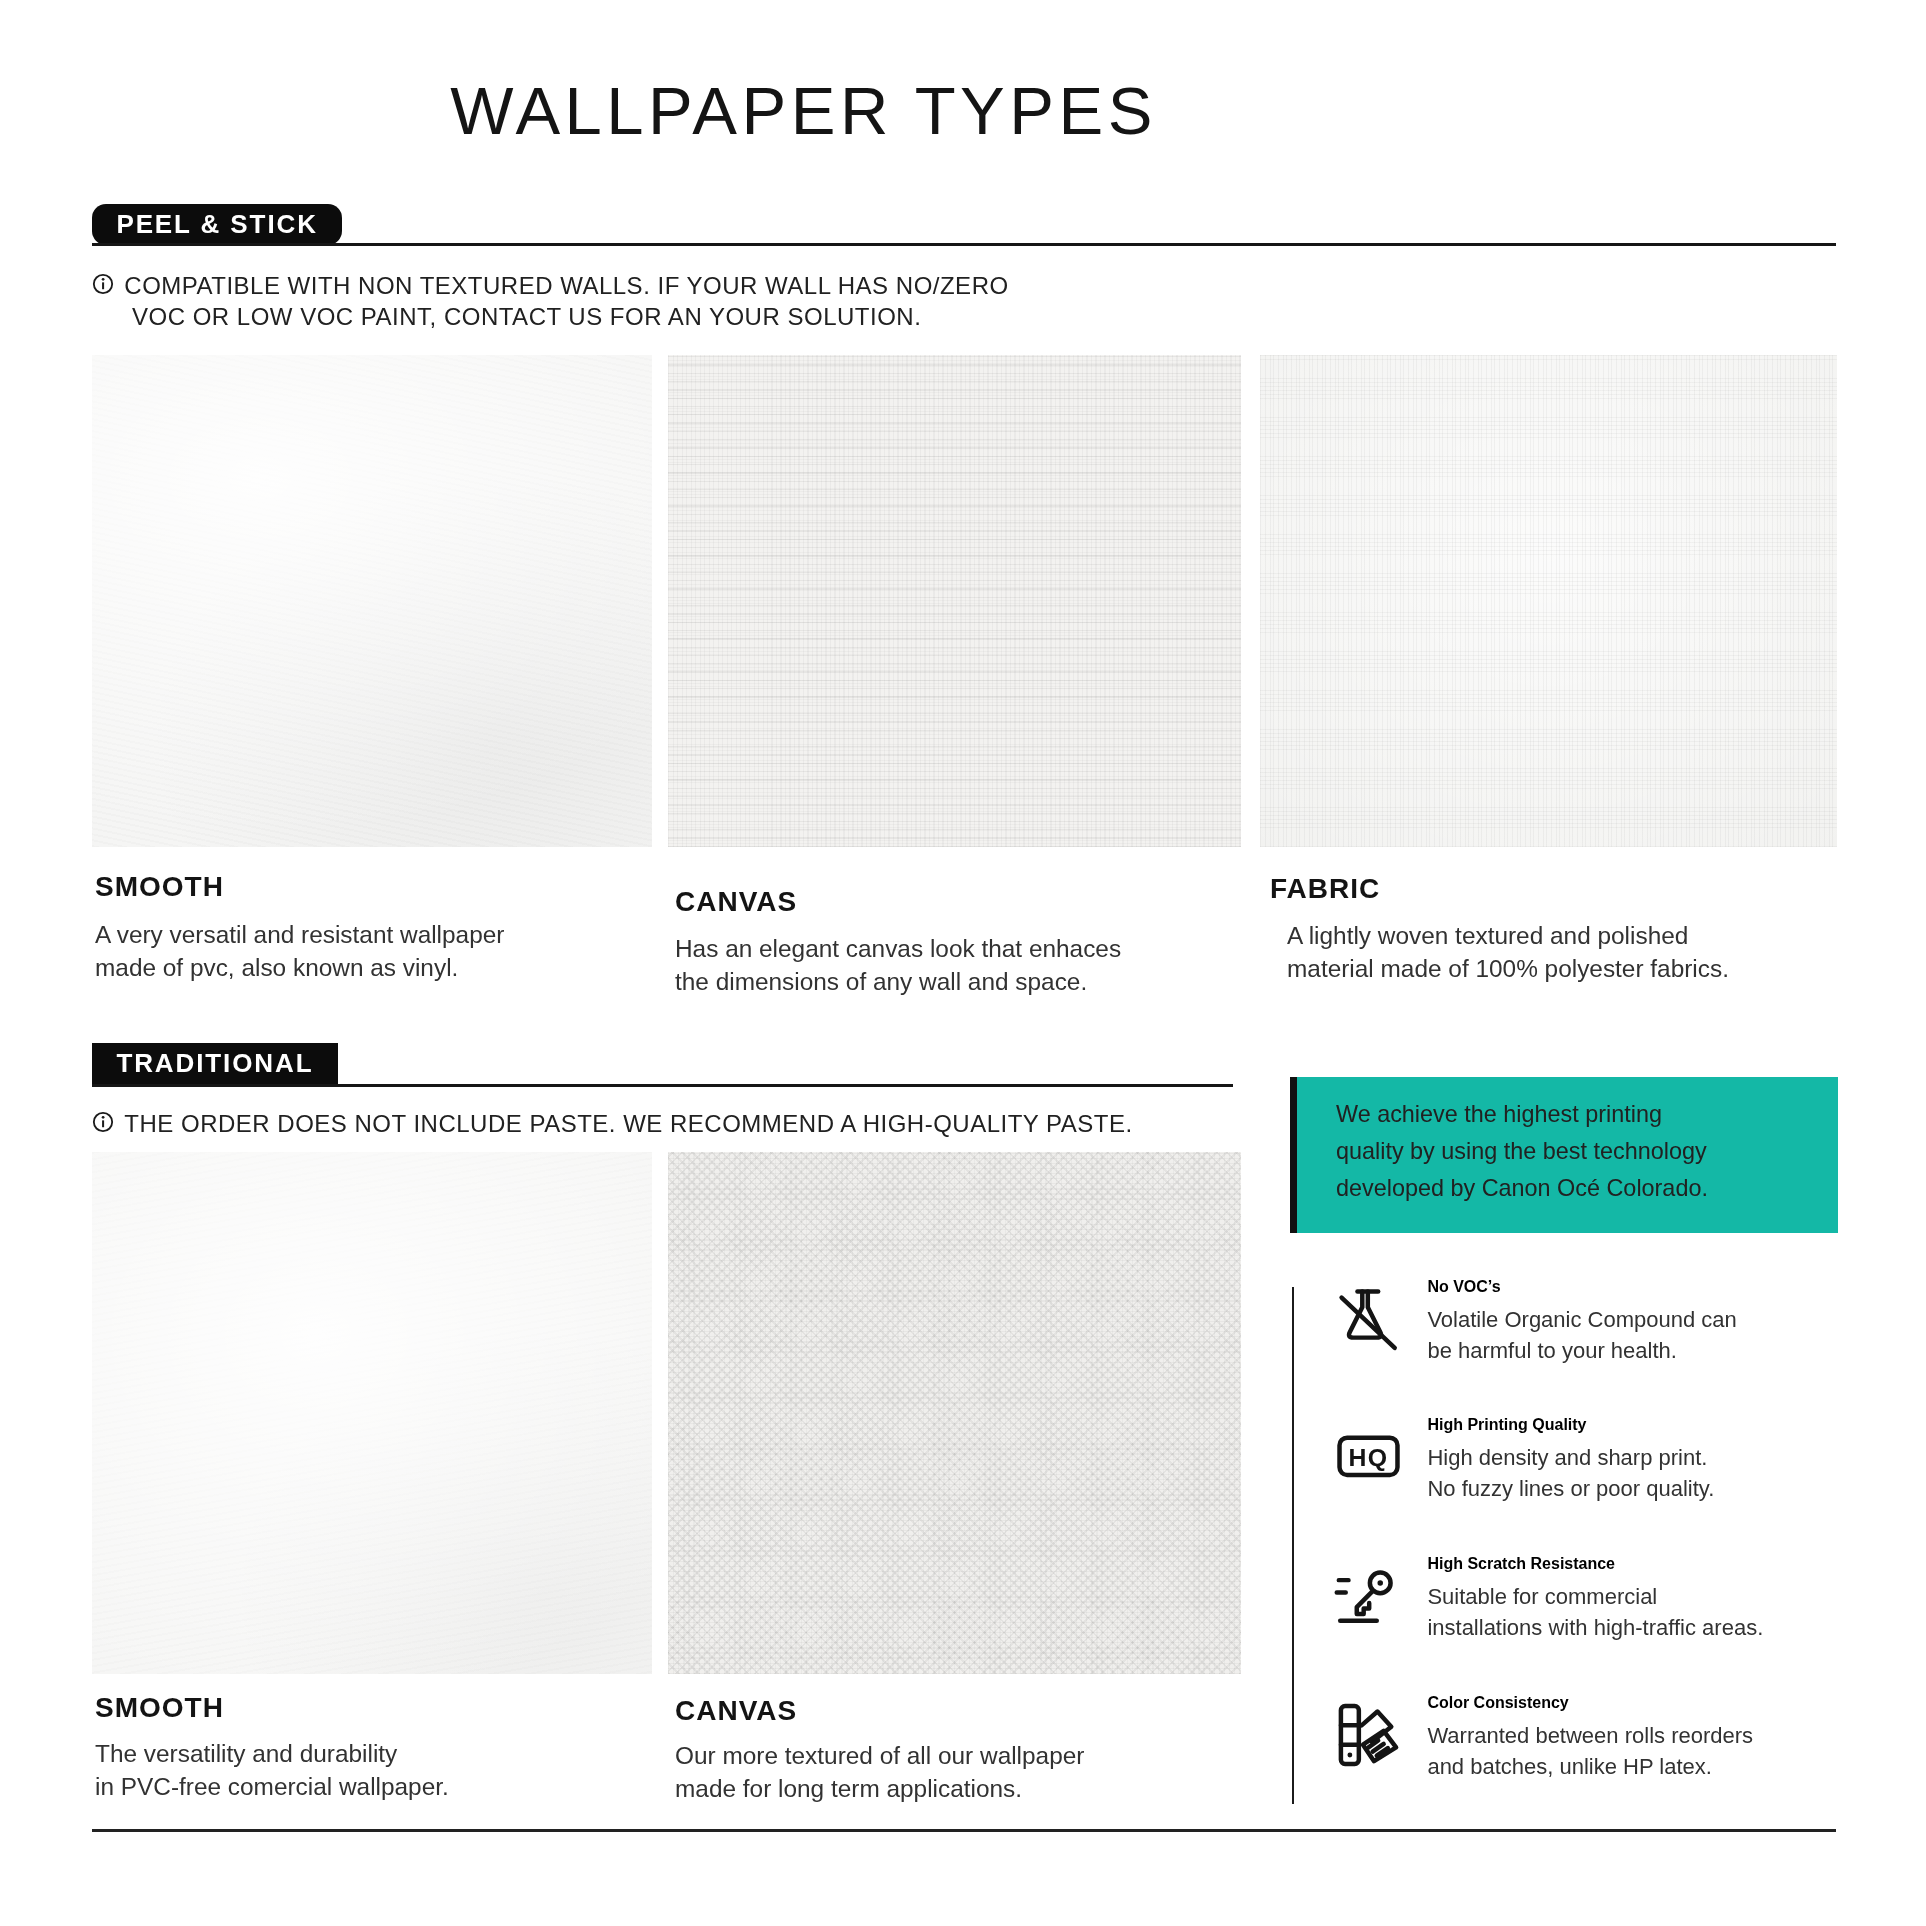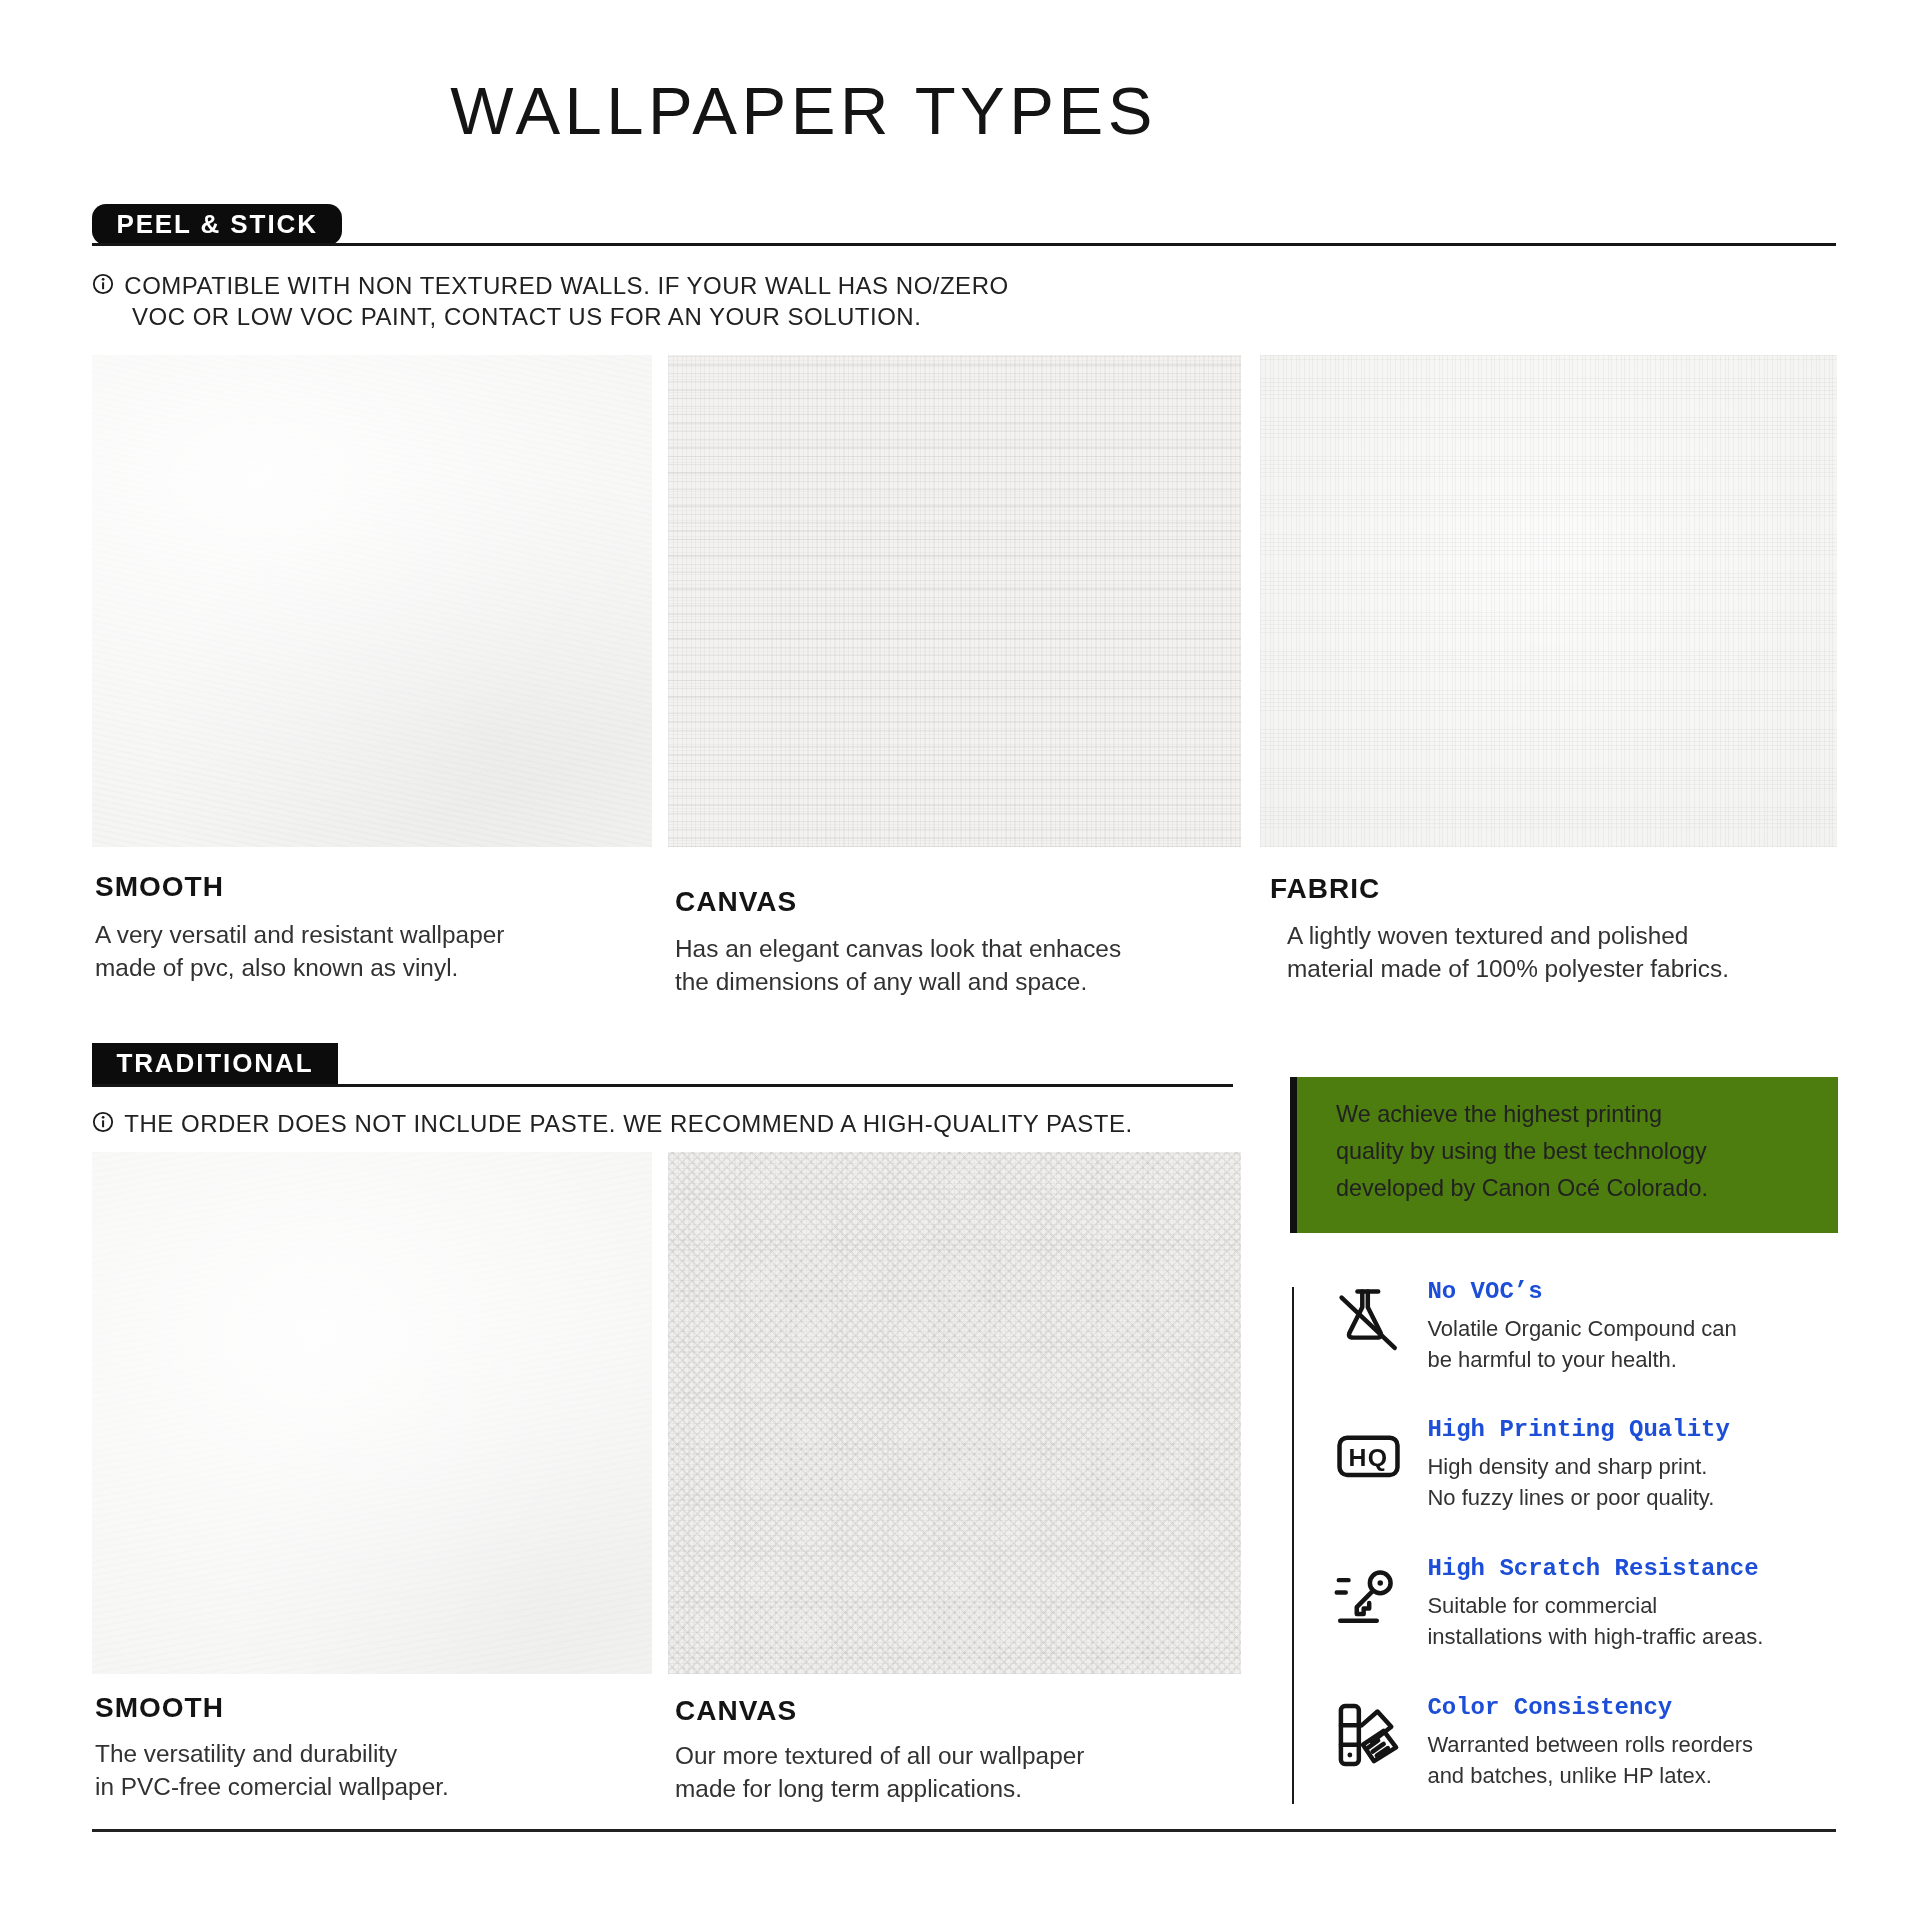--- a/index.html
+++ b/index.html
@@ -74,29 +74,29 @@
   .pos-nm-ps-fabric { left:1270px; top:873px; }
   .pos-ds-ps-fabric { left:1270px; top:919px;margin-left:17px; }
   .pos-nm-tr-smooth { left:95px;  top:1692px; }
   .pos-ds-tr-smooth { left:95px;  top:1737px; }
   .pos-nm-tr-canvas { left:675px; top:1695px; }
   .pos-ds-tr-canvas { left:675px; top:1739px; }
 
   .quality-bar { position:absolute; left:1290px; top:1077px; width:7px; height:156px; background:#111; }
   .quality-box {
     position:absolute; left:1297px; top:1077px; width:541px; height:156px;
-    background:#4d7c0f; box-sizing:border-box; padding:19px 19px 0 39px;
+    background:#14b8a6; box-sizing:border-box; padding:19px 19px 0 39px;
     font-size:23.4px; line-height:37px; color:#212121;
   }
   .vrule { position:absolute; left:1292px; top:1287px; width:1.9px; height:517px; background:#1b1b1b; }
 
   .feature { position:absolute; left:1334px; width:514px; display:flex; align-items:flex-start; }
   .pos-f0 { top:1278px; } .pos-f1 { top:1416px; } .pos-f2 { top:1555px; } .pos-f3 { top:1694px; }
   .ficon { flex:0 0 69px; width:69px; height:76px; margin-right:24.4px; margin-top:2.6px; }
-  .ftitle { font-weight:700; font-size:24px; color:#1d4ed8; margin-bottom:7.7px; white-space:nowrap;font-family:Liberation Mono, monospace; }
+  .ftitle { font-weight:700; font-size:16px; color:#000000; margin-bottom:7.7px; white-space:nowrap; }
   .fdesc { font-size:22px; line-height:31px; color:#323232; white-space:nowrap; }
 
   svg .ink { stroke:#141414; fill:none; stroke-width:6.5; stroke-linecap:round; stroke-linejoin:round; }
   svg .ink-fill { fill:#141414; stroke:none; }
 </style>
 </head>
 <body>
 
 <div class="canvas">
 

